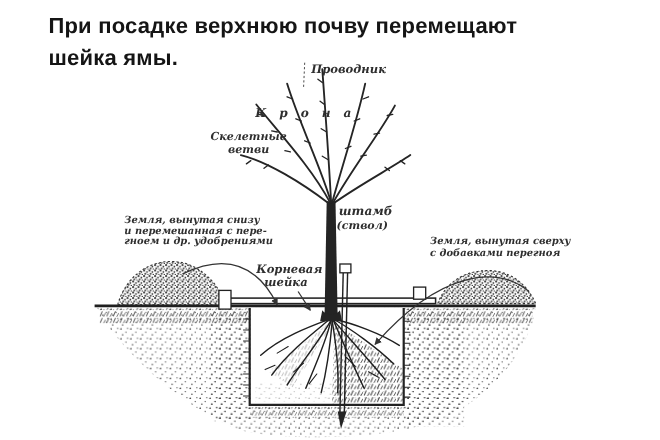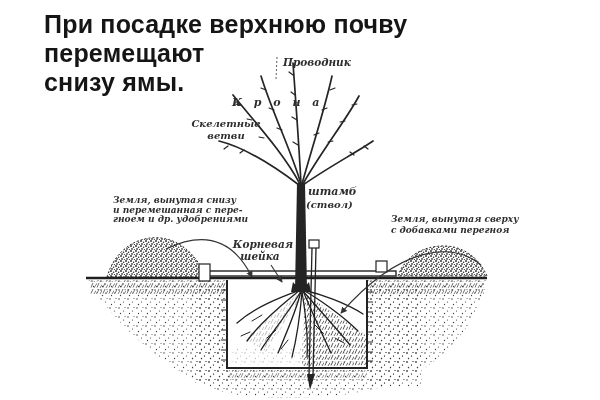--- a/index.html
+++ b/index.html
@@ -2,21 +2,21 @@
 <html><head>
 <meta charset="utf-8">
 <style>
   html,body { margin:0; padding:0; background:#fff; }
   #stage {
     position:relative; width:600px; height:400px; background:#ffffff;
     overflow:hidden; font-family:"Liberation Sans", sans-serif;
   }
   #title {
     position:absolute; left:44px; top:10px; width:530px;
-    font-size:25px; line-height:29px; font-weight:bold; color:#151515;
+    font-size:20px; line-height:29px; font-weight:bold; color:#151515;
     letter-spacing:0.2px;
   }
   #diagram { position:absolute; left:0; top:0; }
   .lbl {
     font-family:"DejaVu Serif", serif;
     font-style:italic; font-weight:bold; fill:#2e2e2e;
   }
   .lbl-10 { font-size:10px; }
   .lbl-105 { font-size:10.5px; }
   .lbl-11 { font-size:11px; }
@@ -147,16 +147,16 @@
     <text class="lbl lbl-105" x="260" y="260" text-anchor="middle">шейка</text>
     <text class="lbl lbl-9" x="113" y="203">Земля, вынутая снизу</text>
     <text class="lbl lbl-9" x="113" y="212.5">и перемешанная с пере-</text>
     <text class="lbl lbl-9" x="113" y="222">гноем и др. удобрениями</text>
     <text class="lbl lbl-9" x="391" y="222">Земля, вынутая сверху</text>
     <text class="lbl lbl-9" x="391" y="233">с добавками перегноя</text>
   </svg>
 
   <div id="title">
     <div>При посадке верхнюю почву перемещают</div>
-    <div>снизу ямы.</div>
+    <div>шейка ямы.</div>
   </div>
 
 </div>
 
 </body></html>

